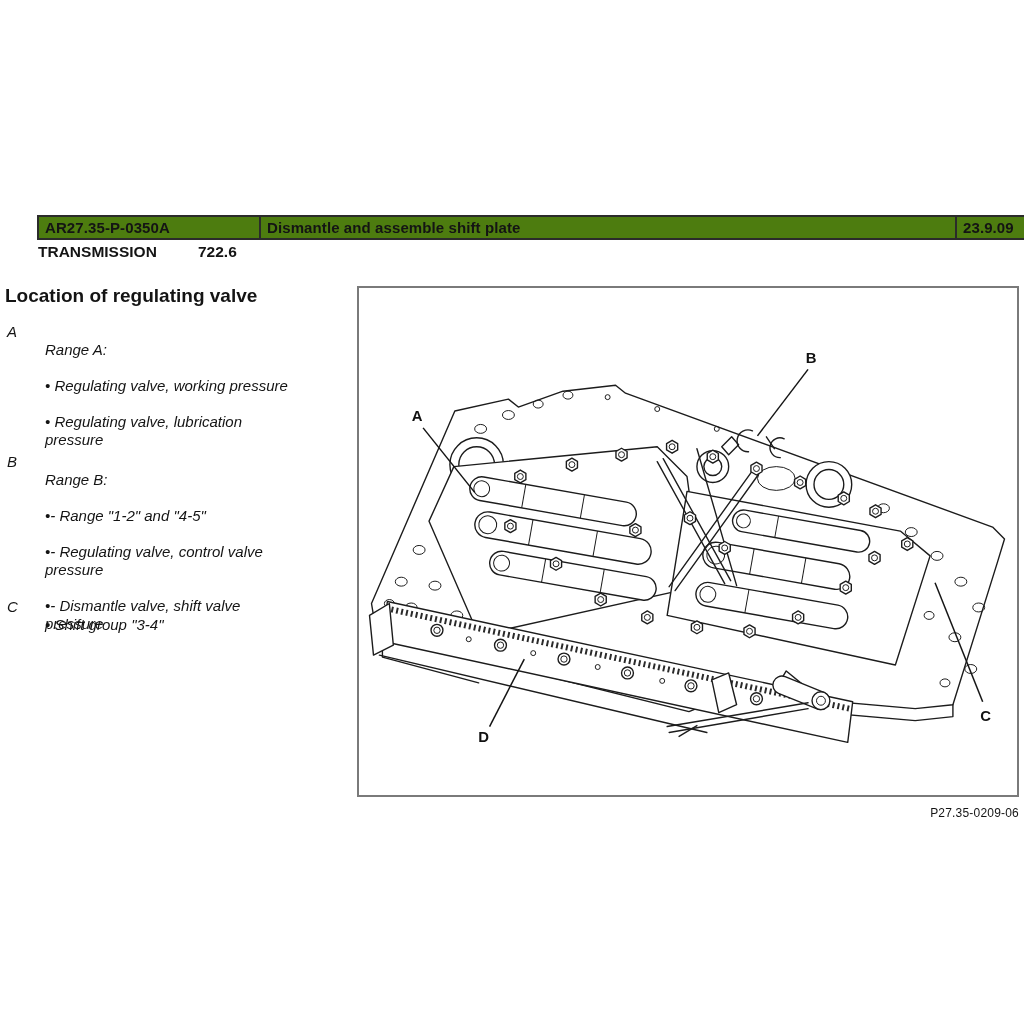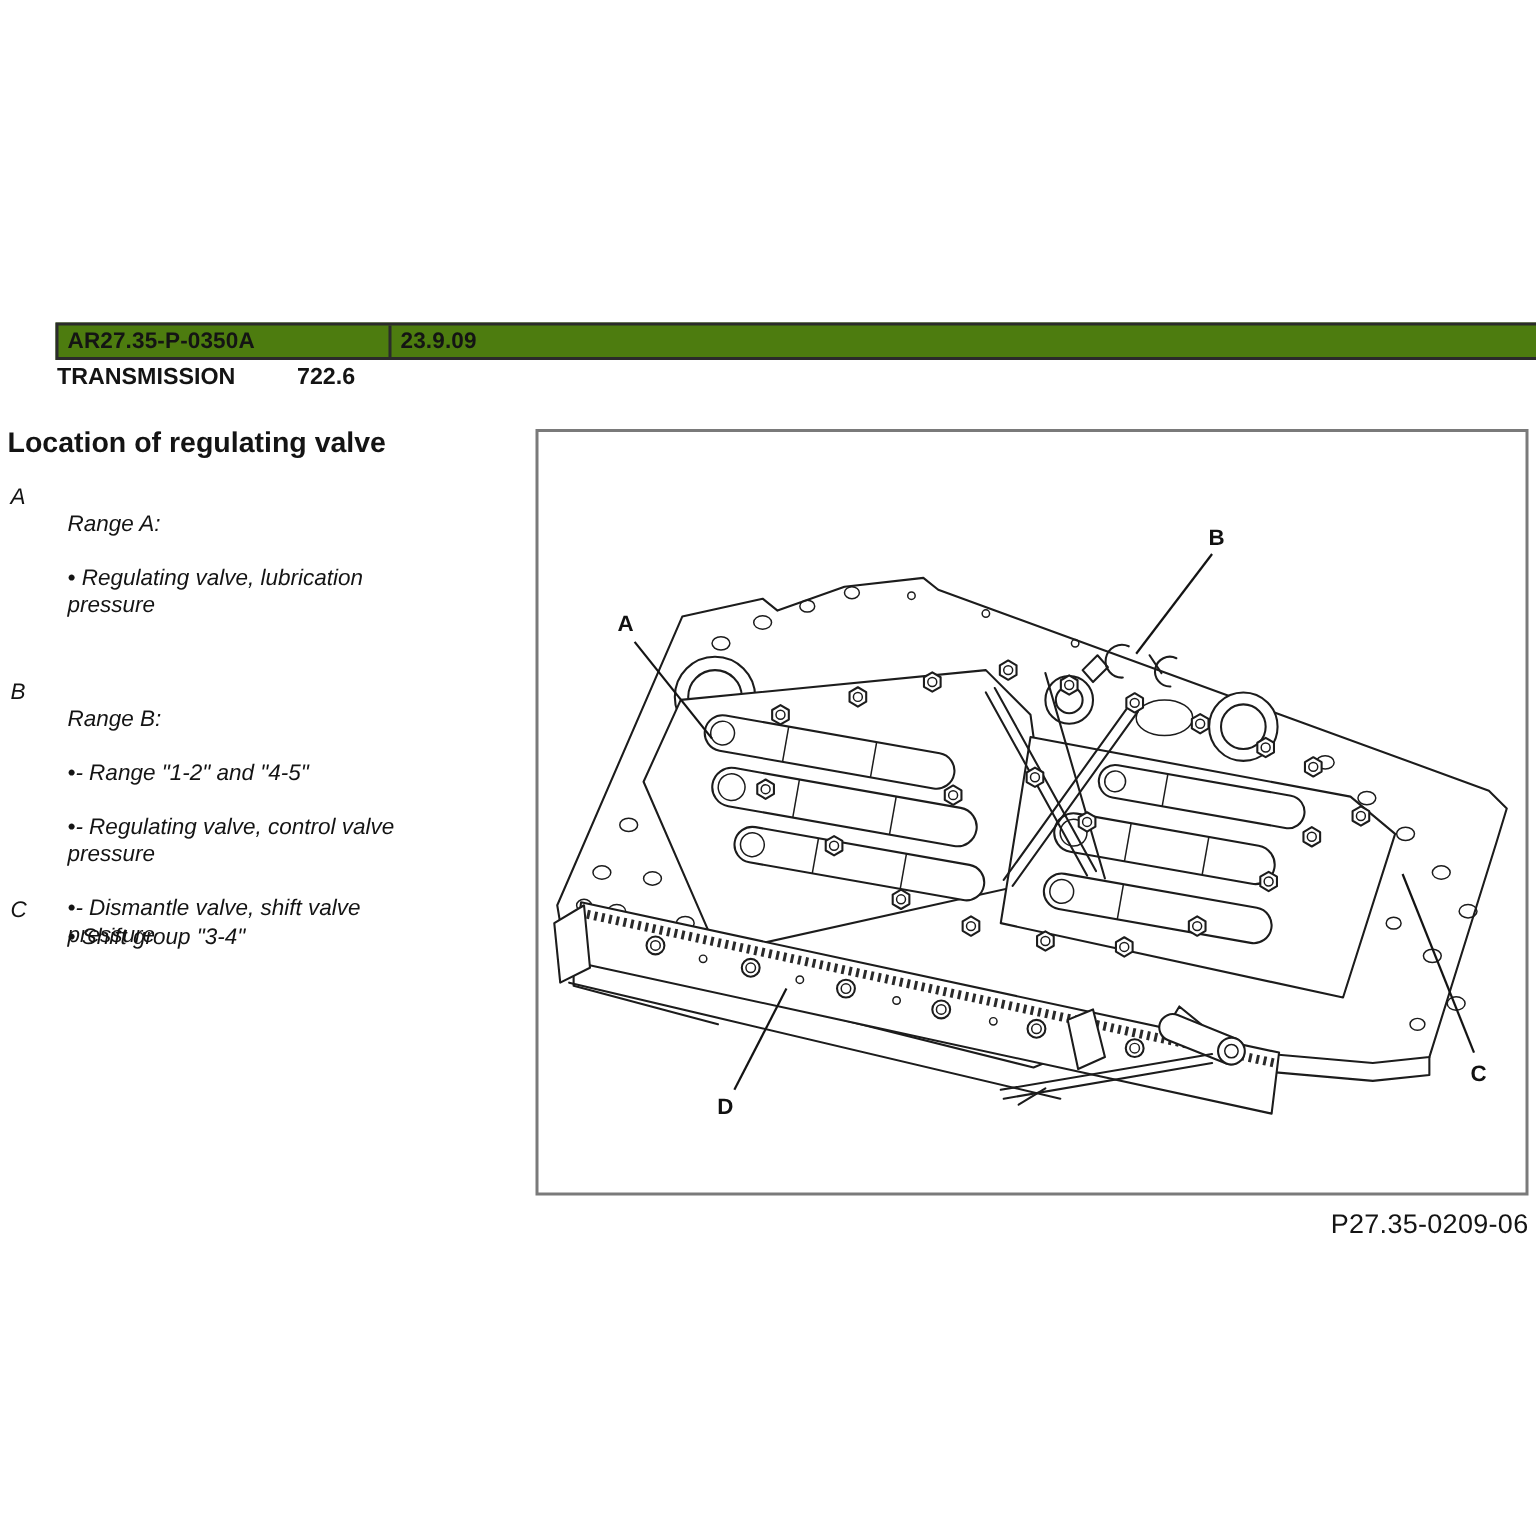--- a/index.html
+++ b/index.html
@@ -43,51 +43,53 @@
   .range-item{white-space:pre-line;}
   .g-a{top:323px;} .g-b{top:453px;} .g-c{top:598px;}
 
   
   .figure-frame{
     left:357px;top:286px;width:658px;height:507px;
     border:2px solid #7a7a7a;background:#fff;
   }
   .figure-number{
     left:357px;top:806px;width:662px;text-align:right;
-    font-size:18px;letter-spacing:.2px;
+    font-size:12px;letter-spacing:.2px;
   }
 
   
   .ln{fill:none;stroke:#1c1c1c;stroke-width:1.4;stroke-linejoin:round;stroke-linecap:round;}
   .fw{fill:#ffffff;stroke:#1c1c1c;stroke-width:1.4;stroke-linejoin:round;}
   .thin{fill:none;stroke:#1c1c1c;stroke-width:1;}
   .leader{stroke:#141414;stroke-width:1.5;fill:none;}
   .callout{font-family:"Liberation Sans",sans-serif;font-weight:bold;font-size:15px;fill:#111;}
 </style>
 </head>
 <body>
 
 <div class="page">
 
   <div class="abs doc-header">
     <div class="cell cell-number">AR27.35-P-0350A</div>
+    <div class="cell cell-title">Dismantle and assemble shift plate</div>
     <div class="cell cell-date">23.9.09</div>
   </div>
 
   <div class="abs subsystem-row">
     <span>TRANSMISSION</span>
     <span class="value">722.6</span>
   </div>
 
   <div class="abs section-heading">Location of regulating valve</div>
 
   <div class="abs range-group g-a">
     <div class="range-key">A</div>
     <div class="range-body">
       <div class="range-title">Range A:</div>
+      <div class="range-item">• Regulating valve, working pressure</div>
       <div class="range-item">• Regulating valve, lubrication
 pressure</div>
     </div>
   </div>
 
   <div class="abs range-group g-b">
     <div class="range-key">B</div>
     <div class="range-body">
       <div class="range-title">Range B:</div>
       <div class="range-item">•- Range "1-2" and "4-5"</div>

